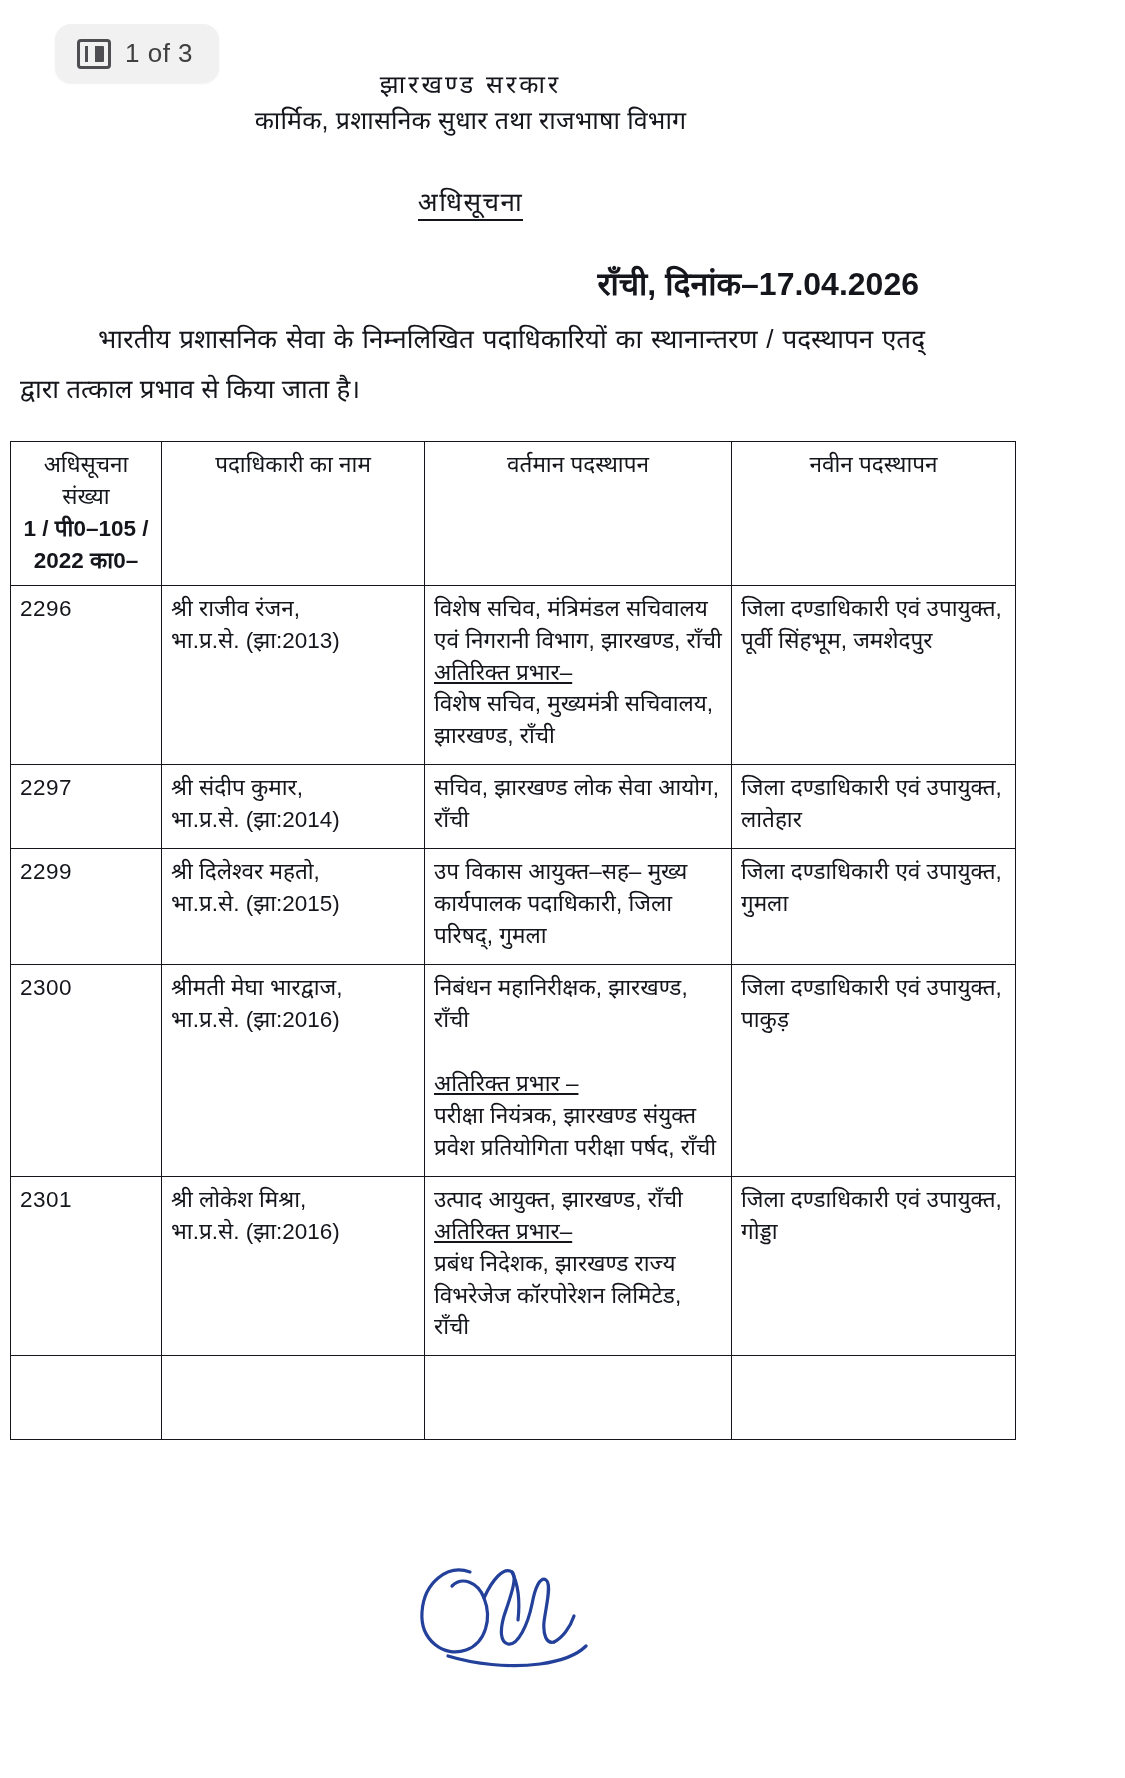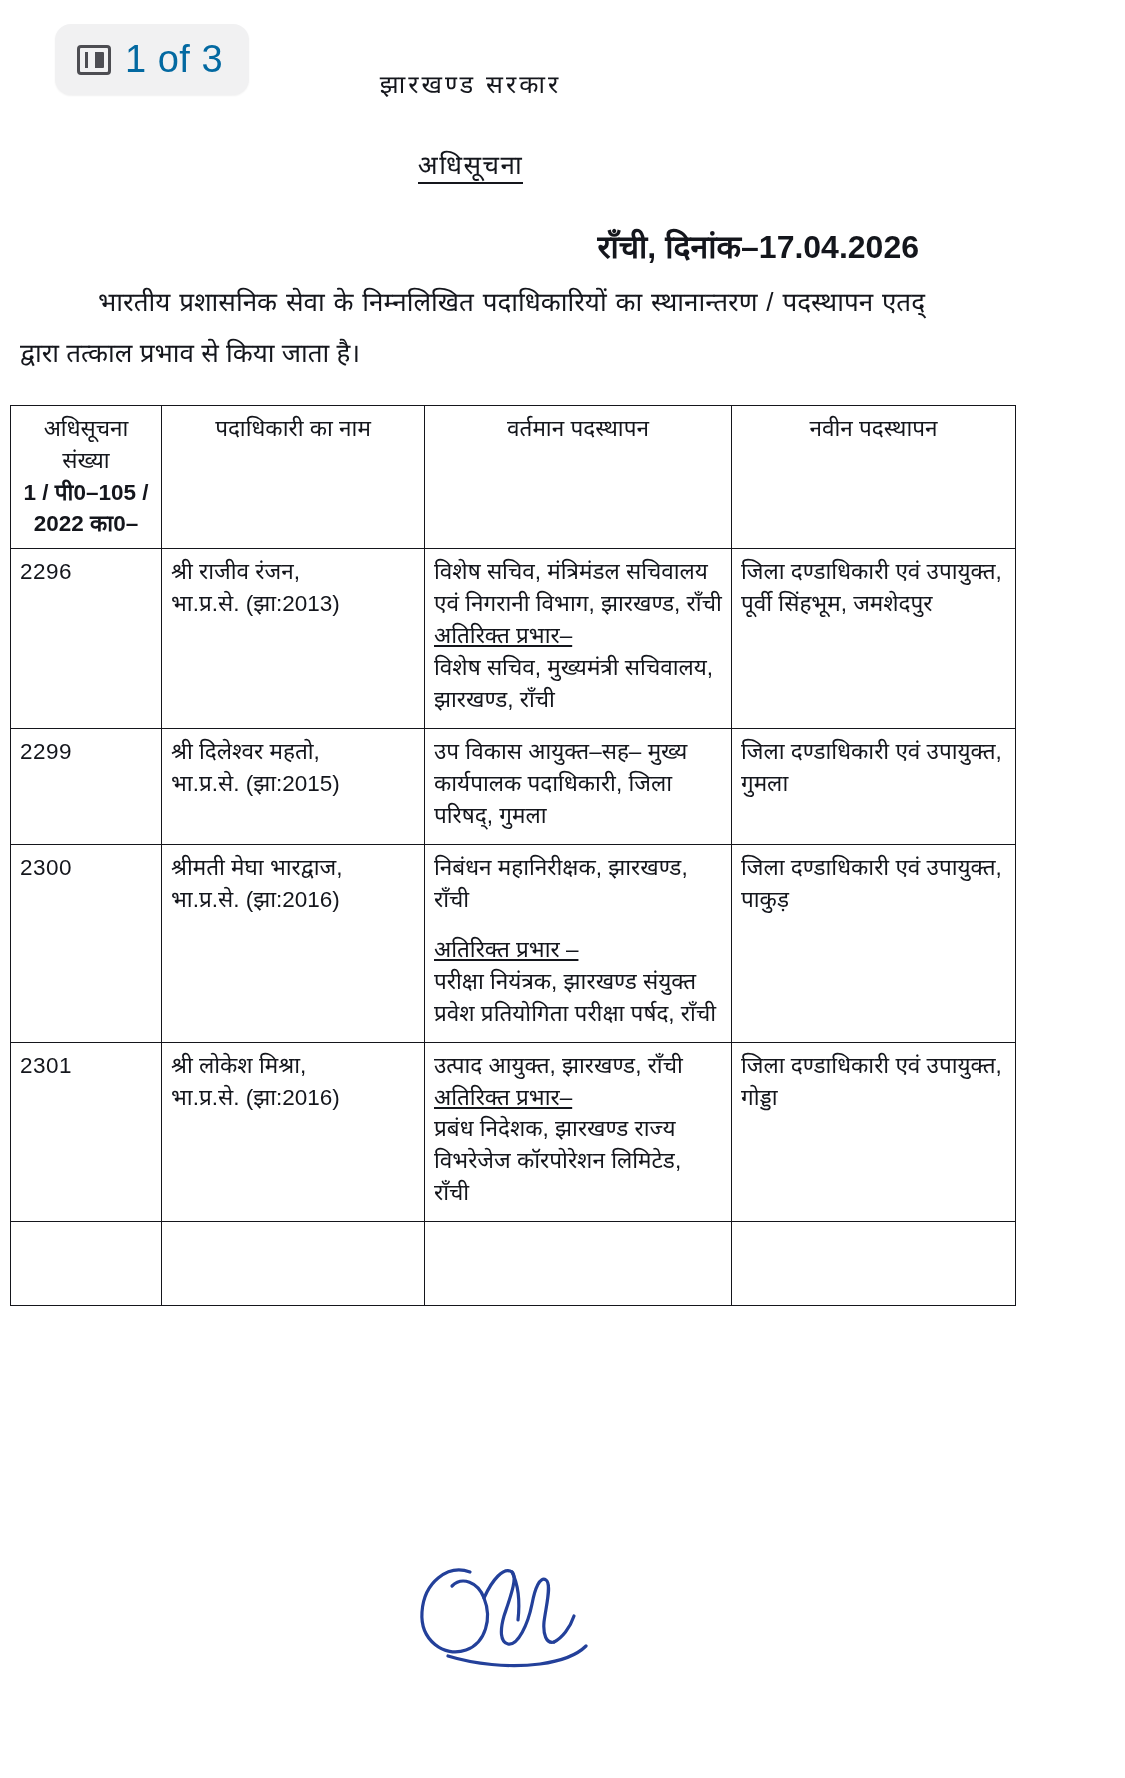--- a/index.html
+++ b/index.html
@@ -51,22 +51,22 @@
     content: "";
     position: absolute;
     right: 4px;
     top: 4px;
     width: 8px;
     height: 16px;
     background: #4d4d52;
     border-radius: 1px;
   }
   .page-badge .pg-label {
-    font-size: 38px;
-    color: #0369a1;
+    font-size: 26px;
+    color: #404040;
     letter-spacing: 0.5px;
     white-space: nowrap;
   }
 
   
   .doc {
     position: absolute;
     top: 6px;
     left: 0;
     width: 941px;
@@ -168,20 +168,21 @@
   }
 </style>
 </head>
 <body>
 
 <div class="doc">
   <div class="doc-inner">
 
     <div class="hdr">
       <div class="l1">झारखण्ड सरकार</div>
+      <div class="l2">कार्मिक, प्रशासनिक सुधार तथा राजभाषा विभाग</div>
     </div>
 
     <div class="notif-title">
       <span>अधिसूचना</span>
     </div>
 
     <div class="place-date">राँची, दिनांक–17.04.2026</div>
 
     <div class="para indent">भारतीय प्रशासनिक सेवा के निम्नलिखित पदाधिकारियों का स्थानान्तरण / पदस्थापन एतद् द्वारा तत्काल प्रभाव से किया जाता है।</div>
 
@@ -215,41 +216,50 @@
             <div>भा.प्र.से.  (झा:2013)</div>
           </td>
           <td>
             <div>विशेष सचिव, मंत्रिमंडल सचिवालय एवं निगरानी विभाग, झारखण्ड, राँची</div>
             <div class="u">अतिरिक्त प्रभार–</div>
             <div>विशेष सचिव, मुख्यमंत्री सचिवालय, झारखण्ड, राँची</div>
           </td>
           <td>जिला दण्डाधिकारी एवं उपायुक्त, पूर्वी सिंहभूम, जमशेदपुर</td>
         </tr>
 
+        <tr>
+          <td class="num-cell">2297</td>
+          <td>
+            <div>श्री संदीप कुमार,</div>
+            <div>भा.प्र.से.  (झा:2014)</div>
+          </td>
+          <td>सचिव, झारखण्ड लोक सेवा आयोग, राँची</td>
+          <td>जिला दण्डाधिकारी एवं उपायुक्त, लातेहार</td>
+        </tr>
 
 
         <tr>
           <td class="num-cell">2299</td>
           <td>
             <div>श्री दिलेश्वर महतो,</div>
             <div>भा.प्र.से.  (झा:2015)</div>
           </td>
           <td>उप विकास आयुक्त–सह– मुख्य कार्यपालक पदाधिकारी, जिला परिषद्,  गुमला</td>
           <td>जिला दण्डाधिकारी एवं उपायुक्त, गुमला</td>
         </tr>
 
         <tr>
           <td class="num-cell">2300</td>
           <td>
             <div>श्रीमती मेघा भारद्वाज,</div>
             <div>भा.प्र.से.  (झा:2016)</div>
           </td>
           <td>
             <div>निबंधन महानिरीक्षक, झारखण्ड, राँची</div>
-            <div class="u" style="margin-top:18px">अतिरिक्त प्रभार –</div>
+            <div class="u" style="margin-top:32px">अतिरिक्त प्रभार –</div>
             <div>परीक्षा नियंत्रक, झारखण्ड संयुक्त प्रवेश प्रतियोगिता परीक्षा पर्षद, राँची</div>
           </td>
           <td>जिला दण्डाधिकारी एवं उपायुक्त, पाकुड़</td>
         </tr>
 
         <tr>
           <td class="num-cell">2301</td>
           <td>
             <div>श्री लोकेश मिश्रा,</div>
             <div>भा.प्र.से.  (झा:2016)</div>

